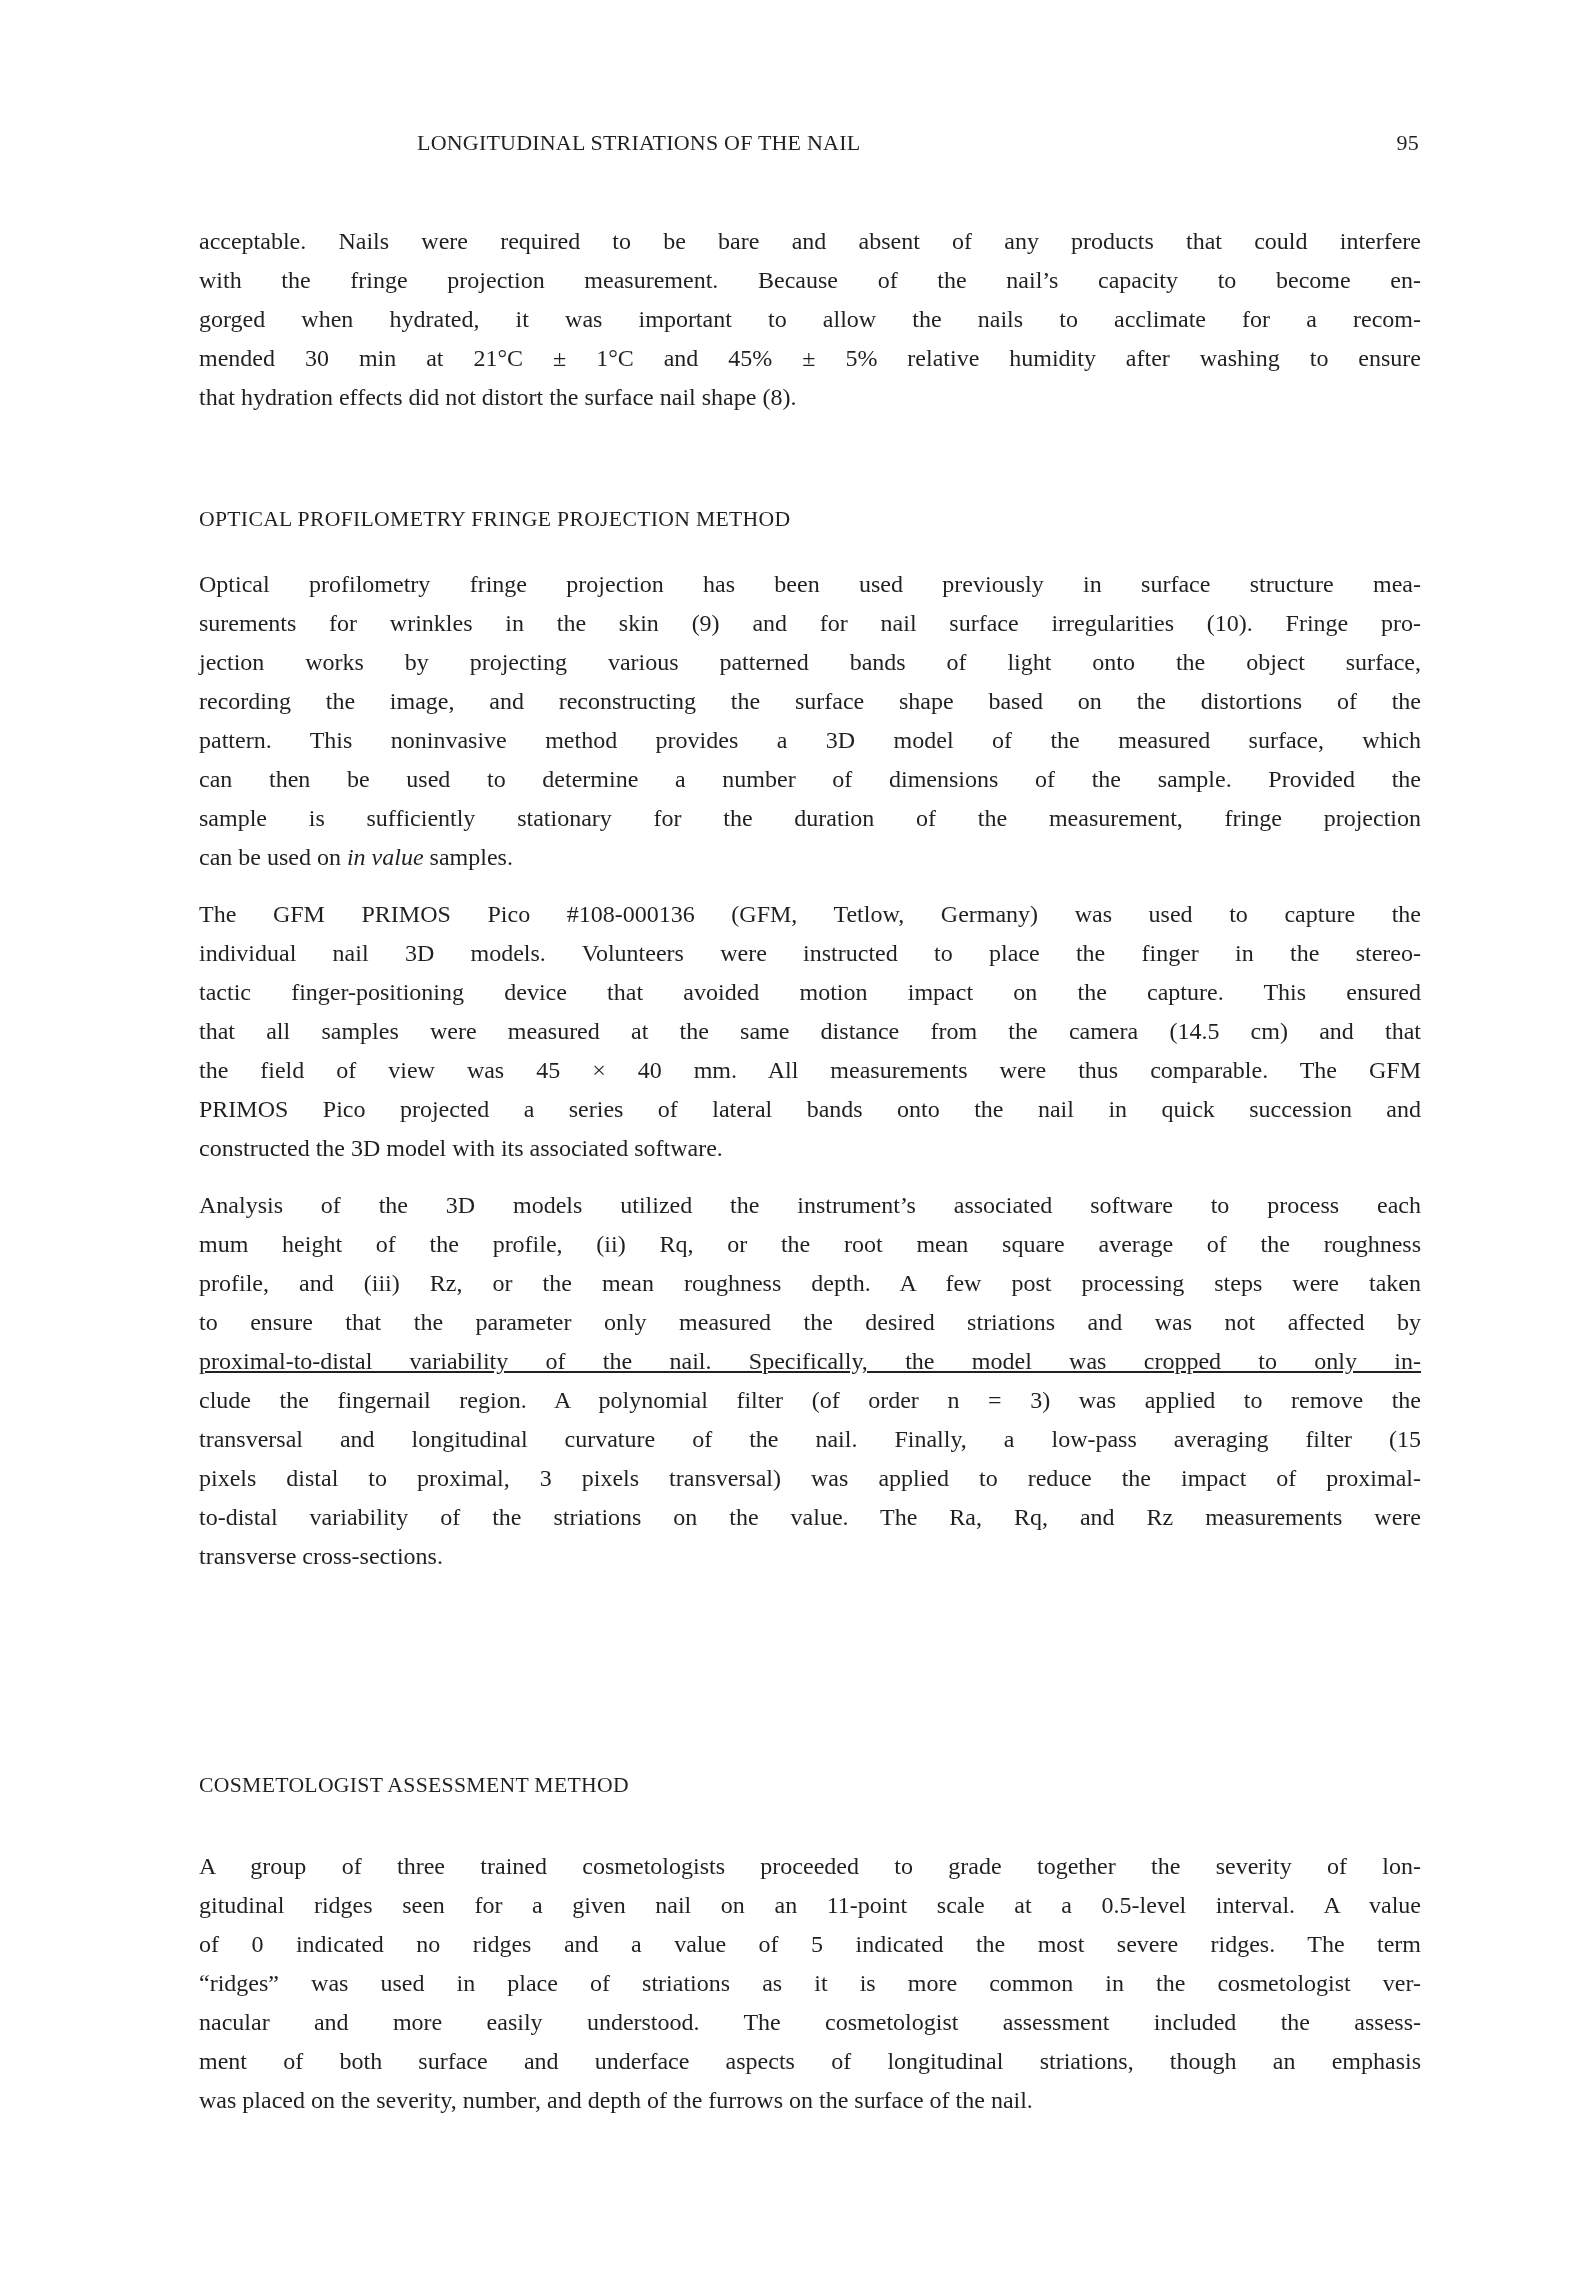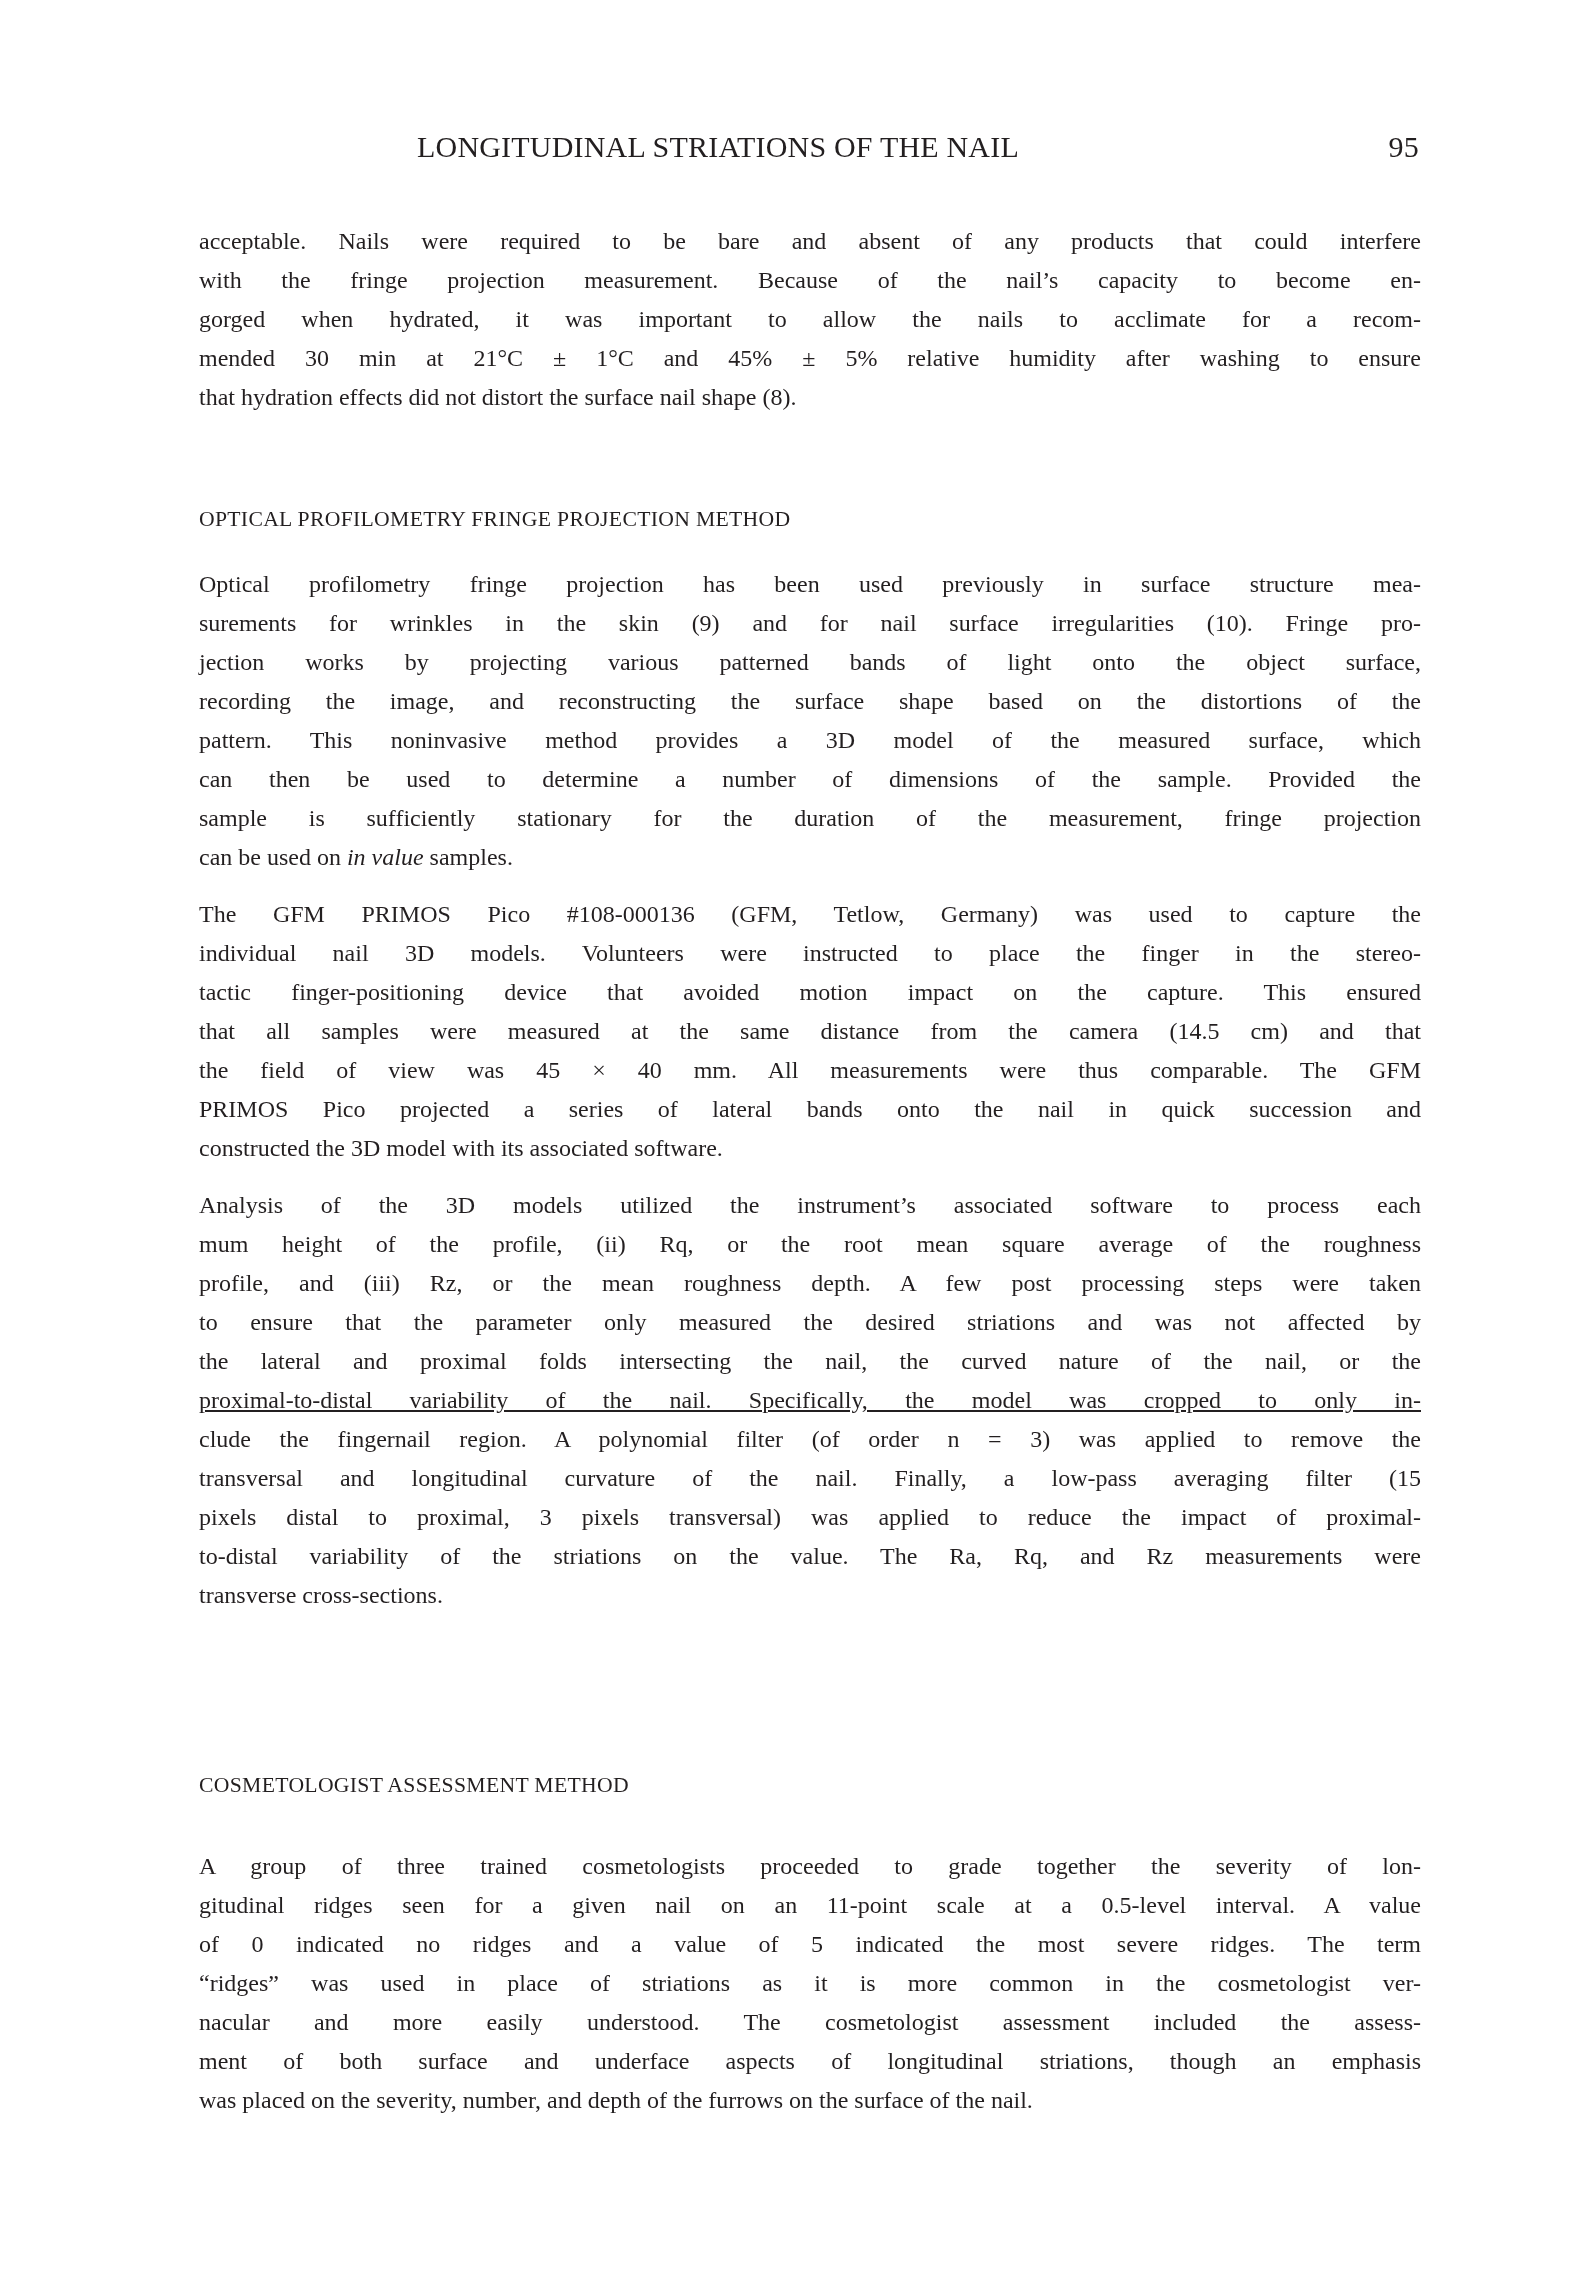--- a/index.html
+++ b/index.html
@@ -1,19 +1,19 @@
 <!DOCTYPE html>
 <html style="font-size:15px"><head>
 <meta charset="utf-8">
 <style>
   html, body { margin: 0; padding: 0; background: #ffffff; }
   body { width: 1589px; height: 2295px; position: relative; overflow: hidden;
          font-family: "Liberation Serif", "DejaVu Serif", serif; color: #231f20; }
   .running-head { position: absolute; top: 130px; left: 417px; width: 1002px; height: 38px;
-                  font-size: 30px; letter-spacing: 0.2px; }
+                  font-size: 22px; letter-spacing: 0.2px; }
   .running-head .title { position: absolute; left: 0; top: 0; white-space: nowrap; }
   .running-head .pageno { position: absolute; right: 0; top: 0; }
   .text-block { position: absolute; left: 199px; width: 1222px; }
   .line { height: 39px; font-size: 24px; line-height: 39px; white-space: nowrap;
           text-align: justify; text-align-last: justify; overflow: visible; }
   .line.last { text-align-last: left; }
   .section-head { position: absolute; left: 199px; font-size: 21.7px; letter-spacing: 0.3px;
                   white-space: nowrap; }
   em { font-style: italic; }
 </style>
@@ -54,21 +54,20 @@
   <div class="line" style="white-space: nowrap;">the field of view was 45 × 40 mm. All measurements were thus comparable. The GFM</div>
   <div class="line" style="white-space: nowrap;">PRIMOS Pico projected a series of lateral bands onto the nail in quick succession and</div>
   <div class="line last" style="white-space: nowrap;">constructed the 3D model with its associated software.</div>
 </div>
 
 <div class="text-block" style="top:1186px;">
   <div class="line" style="white-space: nowrap;">Analysis of the 3D models utilized the instrument’s associated software to process each</div>
   <div class="line" style="white-space: nowrap;">mum height of the profile, (ii) Rq, or the root mean square average of the roughness</div>
   <div class="line" style="white-space: nowrap;">profile, and (iii) Rz, or the mean roughness depth. A few post processing steps were taken</div>
   <div class="line" style="white-space: nowrap;">to ensure that the parameter only measured the desired striations and was not affected by</div>
-  <div class="line" style="white-space: nowrap;">the lateral and proximal folds intersecting the nail, the curved nature of the nail, or the</div>
   <div class="line" style="white-space: nowrap; text-decoration: underline;">proximal-to-distal variability of the nail. Specifically, the model was cropped to only in-</div>
   <div class="line" style="white-space: nowrap;">clude the fingernail region. A polynomial filter (of order n = 3) was applied to remove the</div>
   <div class="line" style="white-space: nowrap;">transversal and longitudinal curvature of the nail. Finally, a low-pass averaging filter (15</div>
   <div class="line" style="white-space: nowrap;">pixels distal to proximal, 3 pixels transversal) was applied to reduce the impact of proximal-</div>
   <div class="line" style="white-space: nowrap;">to-distal variability of the striations on the value. The Ra, Rq, and Rz measurements were</div>
   <div class="line last" style="white-space: nowrap;">transverse cross-sections.</div>
 </div>
 
 <div class="section-head" style="top:1773px;">COSMETOLOGIST ASSESSMENT METHOD</div>
 

